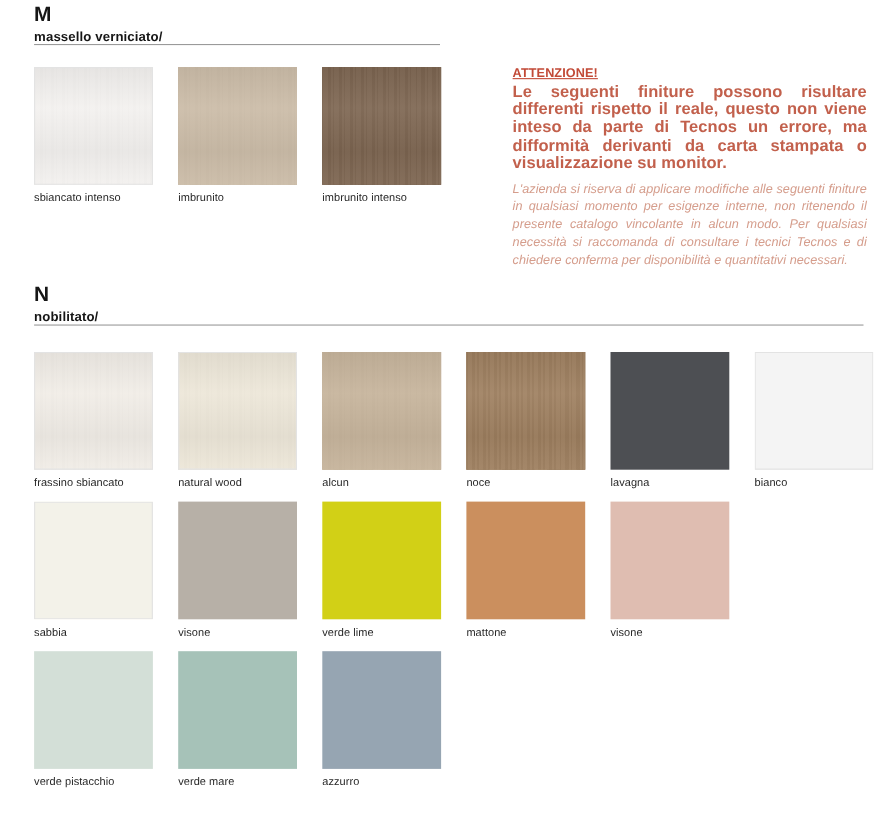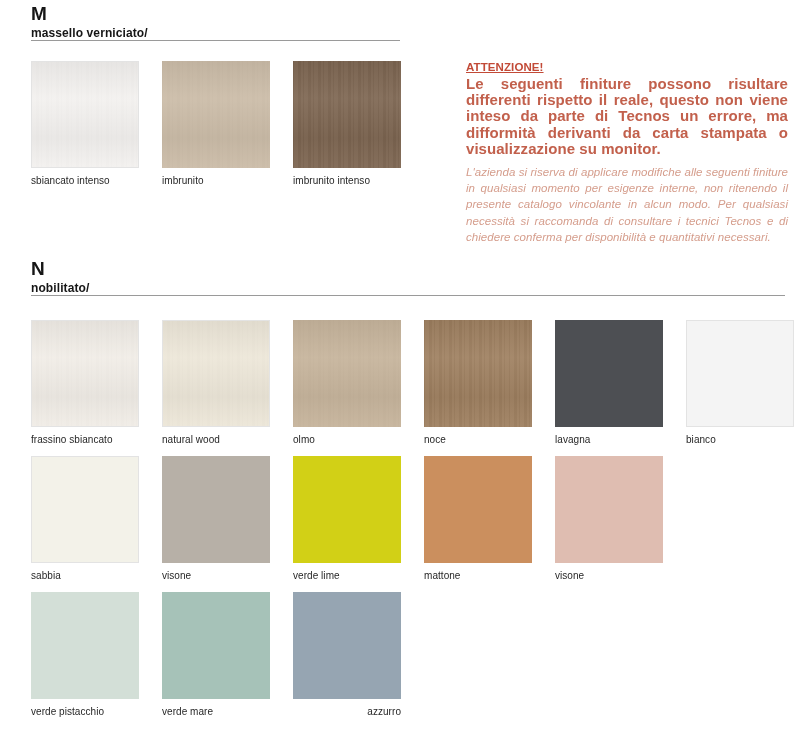--- a/index.html
+++ b/index.html
@@ -146,21 +146,21 @@
         <div class="cell" style="left: 0px;">
           <div class="swatch bordered" style="background: linear-gradient(rgba(0, 0, 0, 0.05) 0%, rgba(255, 255, 255, 0.05) 35%, rgba(0, 0, 0, 0.04) 72%, rgba(255, 255, 255, 0.03) 100%), repeating-linear-gradient(90deg, rgb(239, 235, 229) 0px, rgb(239, 235, 229) 1px, rgb(241, 237, 231) 1px, rgb(241, 237, 231) 5px, rgb(239, 235, 229) 5px, rgb(239, 235, 229) 8px, rgb(241, 237, 231) 8px, rgb(241, 237, 231) 10px, rgb(239, 235, 229) 10px, rgb(239, 235, 229) 11px, rgb(241, 237, 231) 11px, rgb(241, 237, 231) 15px, rgb(239, 235, 229) 15px, rgb(239, 235, 229) 18px, rgb(241, 237, 231) 18px, rgb(241, 237, 231) 20px, rgb(239, 235, 229) 20px, rgb(239, 235, 229) 21px, rgb(241, 237, 231) 21px, rgb(241, 237, 231) 25px, rgb(239, 235, 229) 25px, rgb(239, 235, 229) 28px, rgb(241, 237, 231) 28px, rgb(241, 237, 231) 30px, rgb(239, 235, 229) 30px, rgb(239, 235, 229) 31px, rgb(241, 237, 231) 31px, rgb(241, 237, 231) 35px, rgb(239, 235, 229) 35px, rgb(239, 235, 229) 38px, rgb(241, 237, 231) 38px, rgb(241, 237, 231) 40px, rgb(239, 235, 229) 40px, rgb(239, 235, 229) 41px, rgb(241, 237, 231) 41px, rgb(241, 237, 231) 45px, rgb(239, 235, 229) 45px, rgb(239, 235, 229) 48px, rgb(241, 237, 231) 48px, rgb(241, 237, 231) 50px, rgb(239, 235, 229) 50px, rgb(239, 235, 229) 51px, rgb(241, 237, 231) 51px, rgb(241, 237, 231) 55px, rgb(239, 235, 229) 55px, rgb(239, 235, 229) 58px, rgb(241, 237, 231) 58px, rgb(241, 237, 231) 60px, rgb(239, 235, 229) 60px, rgb(239, 235, 229) 61px, rgb(241, 237, 231) 61px, rgb(241, 237, 231) 65px, rgb(239, 235, 229) 65px, rgb(239, 235, 229) 68px, rgb(241, 237, 231) 68px, rgb(241, 237, 231) 70px, rgb(239, 235, 229) 70px, rgb(239, 235, 229) 71px, rgb(241, 237, 231) 71px, rgb(241, 237, 231) 75px, rgb(239, 235, 229) 75px, rgb(239, 235, 229) 78px, rgb(241, 237, 231) 78px, rgb(241, 237, 231) 80px, rgb(239, 235, 229) 80px, rgb(239, 235, 229) 81px, rgb(241, 237, 231) 81px, rgb(241, 237, 231) 85px), repeating-linear-gradient(92deg, rgb(238, 234, 228) 0px, rgb(238, 234, 228) 6px, rgb(245, 241, 235) 6px, rgb(245, 241, 235) 14px, rgb(232, 228, 222) 14px, rgb(232, 228, 222) 24px, rgb(242, 238, 232) 24px, rgb(242, 238, 232) 36px, rgb(235, 231, 225) 36px, rgb(235, 231, 225) 50px, rgb(248, 244, 238) 50px, rgb(248, 244, 238) 57px, rgb(238, 234, 228) 57px, rgb(238, 234, 228) 66px, rgb(245, 241, 235) 66px, rgb(245, 241, 235) 77px, rgb(232, 228, 222) 77px, rgb(232, 228, 222) 90px), rgb(240, 236, 230);"></div>
           <div class="swatch-label">frassino sbiancato</div>
         </div>
         <div class="cell" style="left: 131px;">
           <div class="swatch bordered" style="background: linear-gradient(rgba(0, 0, 0, 0.05) 0%, rgba(255, 255, 255, 0.05) 35%, rgba(0, 0, 0, 0.04) 72%, rgba(255, 255, 255, 0.03) 100%), repeating-linear-gradient(90deg, rgb(235, 229, 215) 0px, rgb(235, 229, 215) 1px, rgb(237, 231, 217) 1px, rgb(237, 231, 217) 5px, rgb(235, 229, 215) 5px, rgb(235, 229, 215) 8px, rgb(237, 231, 217) 8px, rgb(237, 231, 217) 10px, rgb(235, 229, 215) 10px, rgb(235, 229, 215) 11px, rgb(237, 231, 217) 11px, rgb(237, 231, 217) 15px, rgb(235, 229, 215) 15px, rgb(235, 229, 215) 18px, rgb(237, 231, 217) 18px, rgb(237, 231, 217) 20px, rgb(235, 229, 215) 20px, rgb(235, 229, 215) 21px, rgb(237, 231, 217) 21px, rgb(237, 231, 217) 25px, rgb(235, 229, 215) 25px, rgb(235, 229, 215) 28px, rgb(237, 231, 217) 28px, rgb(237, 231, 217) 30px, rgb(235, 229, 215) 30px, rgb(235, 229, 215) 31px, rgb(237, 231, 217) 31px, rgb(237, 231, 217) 35px, rgb(235, 229, 215) 35px, rgb(235, 229, 215) 38px, rgb(237, 231, 217) 38px, rgb(237, 231, 217) 40px, rgb(235, 229, 215) 40px, rgb(235, 229, 215) 41px, rgb(237, 231, 217) 41px, rgb(237, 231, 217) 45px, rgb(235, 229, 215) 45px, rgb(235, 229, 215) 48px, rgb(237, 231, 217) 48px, rgb(237, 231, 217) 50px, rgb(235, 229, 215) 50px, rgb(235, 229, 215) 51px, rgb(237, 231, 217) 51px, rgb(237, 231, 217) 55px, rgb(235, 229, 215) 55px, rgb(235, 229, 215) 58px, rgb(237, 231, 217) 58px, rgb(237, 231, 217) 60px, rgb(235, 229, 215) 60px, rgb(235, 229, 215) 61px, rgb(237, 231, 217) 61px, rgb(237, 231, 217) 65px, rgb(235, 229, 215) 65px, rgb(235, 229, 215) 68px, rgb(237, 231, 217) 68px, rgb(237, 231, 217) 70px, rgb(235, 229, 215) 70px, rgb(235, 229, 215) 71px, rgb(237, 231, 217) 71px, rgb(237, 231, 217) 75px, rgb(235, 229, 215) 75px, rgb(235, 229, 215) 78px, rgb(237, 231, 217) 78px, rgb(237, 231, 217) 80px, rgb(235, 229, 215) 80px, rgb(235, 229, 215) 81px, rgb(237, 231, 217) 81px, rgb(237, 231, 217) 85px), repeating-linear-gradient(92deg, rgb(234, 228, 214) 0px, rgb(234, 228, 214) 6px, rgb(241, 235, 221) 6px, rgb(241, 235, 221) 14px, rgb(228, 222, 208) 14px, rgb(228, 222, 208) 24px, rgb(238, 232, 218) 24px, rgb(238, 232, 218) 36px, rgb(231, 225, 211) 36px, rgb(231, 225, 211) 50px, rgb(244, 238, 224) 50px, rgb(244, 238, 224) 57px, rgb(234, 228, 214) 57px, rgb(234, 228, 214) 66px, rgb(241, 235, 221) 66px, rgb(241, 235, 221) 77px, rgb(228, 222, 208) 77px, rgb(228, 222, 208) 90px), rgb(236, 230, 216);"></div>
           <div class="swatch-label">natural wood</div>
         </div>
         <div class="cell" style="left: 262px;">
           <div class="swatch" style="background: linear-gradient(rgba(0, 0, 0, 0.05) 0%, rgba(255, 255, 255, 0.05) 35%, rgba(0, 0, 0, 0.04) 72%, rgba(255, 255, 255, 0.03) 100%), repeating-linear-gradient(90deg, rgb(197, 179, 155) 0px, rgb(197, 179, 155) 1px, rgb(199, 181, 157) 1px, rgb(199, 181, 157) 5px, rgb(197, 179, 155) 5px, rgb(197, 179, 155) 8px, rgb(199, 181, 157) 8px, rgb(199, 181, 157) 10px, rgb(197, 179, 155) 10px, rgb(197, 179, 155) 11px, rgb(199, 181, 157) 11px, rgb(199, 181, 157) 15px, rgb(197, 179, 155) 15px, rgb(197, 179, 155) 18px, rgb(199, 181, 157) 18px, rgb(199, 181, 157) 20px, rgb(197, 179, 155) 20px, rgb(197, 179, 155) 21px, rgb(199, 181, 157) 21px, rgb(199, 181, 157) 25px, rgb(197, 179, 155) 25px, rgb(197, 179, 155) 28px, rgb(199, 181, 157) 28px, rgb(199, 181, 157) 30px, rgb(197, 179, 155) 30px, rgb(197, 179, 155) 31px, rgb(199, 181, 157) 31px, rgb(199, 181, 157) 35px, rgb(197, 179, 155) 35px, rgb(197, 179, 155) 38px, rgb(199, 181, 157) 38px, rgb(199, 181, 157) 40px, rgb(197, 179, 155) 40px, rgb(197, 179, 155) 41px, rgb(199, 181, 157) 41px, rgb(199, 181, 157) 45px, rgb(197, 179, 155) 45px, rgb(197, 179, 155) 48px, rgb(199, 181, 157) 48px, rgb(199, 181, 157) 50px, rgb(197, 179, 155) 50px, rgb(197, 179, 155) 51px, rgb(199, 181, 157) 51px, rgb(199, 181, 157) 55px, rgb(197, 179, 155) 55px, rgb(197, 179, 155) 58px, rgb(199, 181, 157) 58px, rgb(199, 181, 157) 60px, rgb(197, 179, 155) 60px, rgb(197, 179, 155) 61px, rgb(199, 181, 157) 61px, rgb(199, 181, 157) 65px, rgb(197, 179, 155) 65px, rgb(197, 179, 155) 68px, rgb(199, 181, 157) 68px, rgb(199, 181, 157) 70px, rgb(197, 179, 155) 70px, rgb(197, 179, 155) 71px, rgb(199, 181, 157) 71px, rgb(199, 181, 157) 75px, rgb(197, 179, 155) 75px, rgb(197, 179, 155) 78px, rgb(199, 181, 157) 78px, rgb(199, 181, 157) 80px, rgb(197, 179, 155) 80px, rgb(197, 179, 155) 81px, rgb(199, 181, 157) 81px, rgb(199, 181, 157) 85px), repeating-linear-gradient(92deg, rgb(196, 178, 154) 0px, rgb(196, 178, 154) 6px, rgb(203, 185, 161) 6px, rgb(203, 185, 161) 14px, rgb(190, 172, 148) 14px, rgb(190, 172, 148) 24px, rgb(200, 182, 158) 24px, rgb(200, 182, 158) 36px, rgb(193, 175, 151) 36px, rgb(193, 175, 151) 50px, rgb(206, 188, 164) 50px, rgb(206, 188, 164) 57px, rgb(196, 178, 154) 57px, rgb(196, 178, 154) 66px, rgb(203, 185, 161) 66px, rgb(203, 185, 161) 77px, rgb(190, 172, 148) 77px, rgb(190, 172, 148) 90px), rgb(198, 180, 156);"></div>
-          <div class="swatch-label">olmo</div>
+          <div class="swatch-label">alcun</div>
         </div>
         <div class="cell" style="left: 393px;">
           <div class="swatch" style="background: linear-gradient(rgba(0, 0, 0, 0.05) 0%, rgba(255, 255, 255, 0.05) 35%, rgba(0, 0, 0, 0.04) 72%, rgba(255, 255, 255, 0.03) 100%), repeating-linear-gradient(90deg, rgb(154, 124, 93) 0px, rgb(154, 124, 93) 1px, rgb(161, 131, 100) 1px, rgb(161, 131, 100) 5px, rgb(154, 124, 93) 5px, rgb(154, 124, 93) 8px, rgb(161, 131, 100) 8px, rgb(161, 131, 100) 10px, rgb(154, 124, 93) 10px, rgb(154, 124, 93) 11px, rgb(161, 131, 100) 11px, rgb(161, 131, 100) 15px, rgb(154, 124, 93) 15px, rgb(154, 124, 93) 18px, rgb(161, 131, 100) 18px, rgb(161, 131, 100) 20px, rgb(154, 124, 93) 20px, rgb(154, 124, 93) 21px, rgb(161, 131, 100) 21px, rgb(161, 131, 100) 25px, rgb(154, 124, 93) 25px, rgb(154, 124, 93) 28px, rgb(161, 131, 100) 28px, rgb(161, 131, 100) 30px, rgb(154, 124, 93) 30px, rgb(154, 124, 93) 31px, rgb(161, 131, 100) 31px, rgb(161, 131, 100) 35px, rgb(154, 124, 93) 35px, rgb(154, 124, 93) 38px, rgb(161, 131, 100) 38px, rgb(161, 131, 100) 40px, rgb(154, 124, 93) 40px, rgb(154, 124, 93) 41px, rgb(161, 131, 100) 41px, rgb(161, 131, 100) 45px, rgb(154, 124, 93) 45px, rgb(154, 124, 93) 48px, rgb(161, 131, 100) 48px, rgb(161, 131, 100) 50px, rgb(154, 124, 93) 50px, rgb(154, 124, 93) 51px, rgb(161, 131, 100) 51px, rgb(161, 131, 100) 55px, rgb(154, 124, 93) 55px, rgb(154, 124, 93) 58px, rgb(161, 131, 100) 58px, rgb(161, 131, 100) 60px, rgb(154, 124, 93) 60px, rgb(154, 124, 93) 61px, rgb(161, 131, 100) 61px, rgb(161, 131, 100) 65px, rgb(154, 124, 93) 65px, rgb(154, 124, 93) 68px, rgb(161, 131, 100) 68px, rgb(161, 131, 100) 70px, rgb(154, 124, 93) 70px, rgb(154, 124, 93) 71px, rgb(161, 131, 100) 71px, rgb(161, 131, 100) 75px, rgb(154, 124, 93) 75px, rgb(154, 124, 93) 78px, rgb(161, 131, 100) 78px, rgb(161, 131, 100) 80px, rgb(154, 124, 93) 80px, rgb(154, 124, 93) 81px, rgb(161, 131, 100) 81px, rgb(161, 131, 100) 85px), repeating-linear-gradient(92deg, rgb(153, 123, 92) 0px, rgb(153, 123, 92) 6px, rgb(160, 130, 99) 6px, rgb(160, 130, 99) 14px, rgb(147, 117, 86) 14px, rgb(147, 117, 86) 24px, rgb(166, 136, 105) 24px, rgb(166, 136, 105) 36px, rgb(141, 111, 80) 36px, rgb(141, 111, 80) 50px, rgb(158, 128, 97) 50px, rgb(158, 128, 97) 57px, rgb(149, 119, 88) 57px, rgb(149, 119, 88) 66px, rgb(164, 134, 103) 66px, rgb(164, 134, 103) 77px, rgb(143, 113, 82) 77px, rgb(143, 113, 82) 90px), rgb(155, 125, 94);"></div>
           <div class="swatch-label">noce</div>
         </div>
         <div class="cell" style="left: 524px;">
           <div class="swatch" style="background: rgb(77, 79, 83);"></div>
           <div class="swatch-label">lavagna</div>
         </div>
         <div class="cell" style="left: 655px;">
@@ -192,20 +192,20 @@
       </div>
       <div class="row" style="top: 272px; position: absolute; left: 0px; width: 760px;">
         <div class="cell" style="left: 0px;">
           <div class="swatch" style="background: rgb(211, 223, 215);"></div>
           <div class="swatch-label">verde pistacchio</div>
         </div>
         <div class="cell" style="left: 131px;">
           <div class="swatch" style="background: rgb(166, 194, 184);"></div>
           <div class="swatch-label">verde mare</div>
         </div>
-        <div class="cell" style="left: 262px; text-align: right;">
+        <div class="cell" style="left: 262px;">
           <div class="swatch" style="background: rgb(150, 165, 178);"></div>
           <div class="swatch-label">azzurro</div>
         </div>
       </div>
     </div>
 
 </div>
 
 </body></html>

